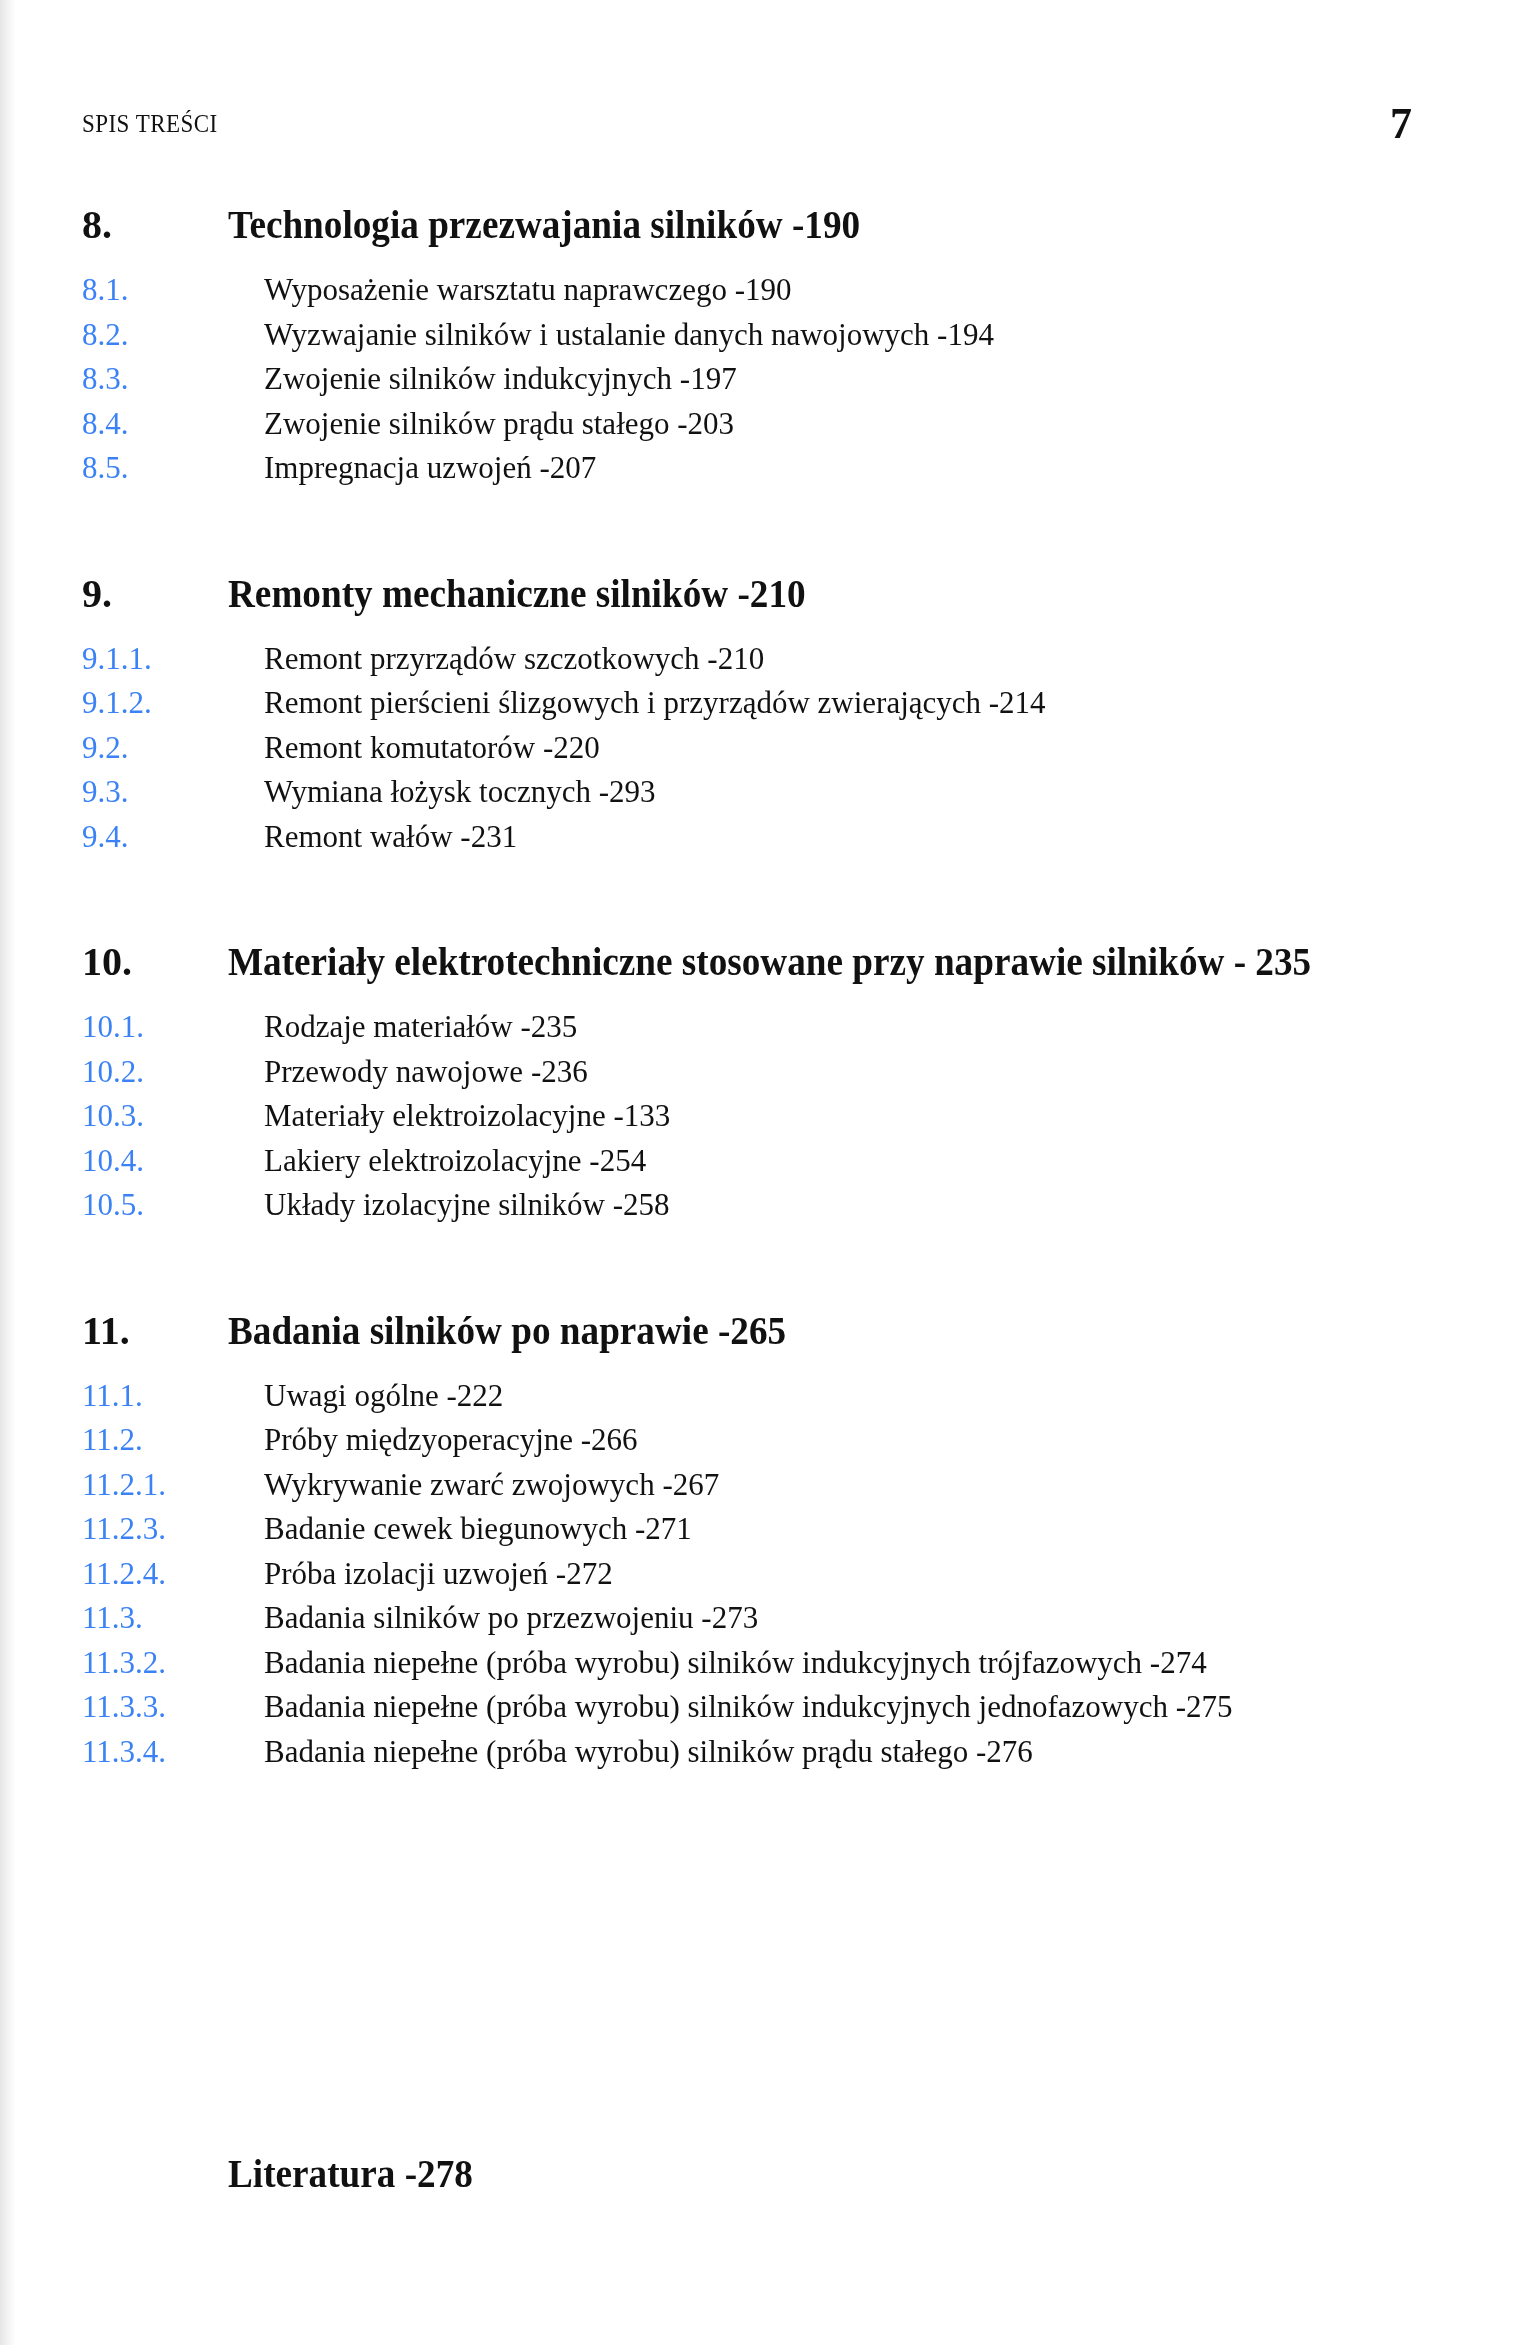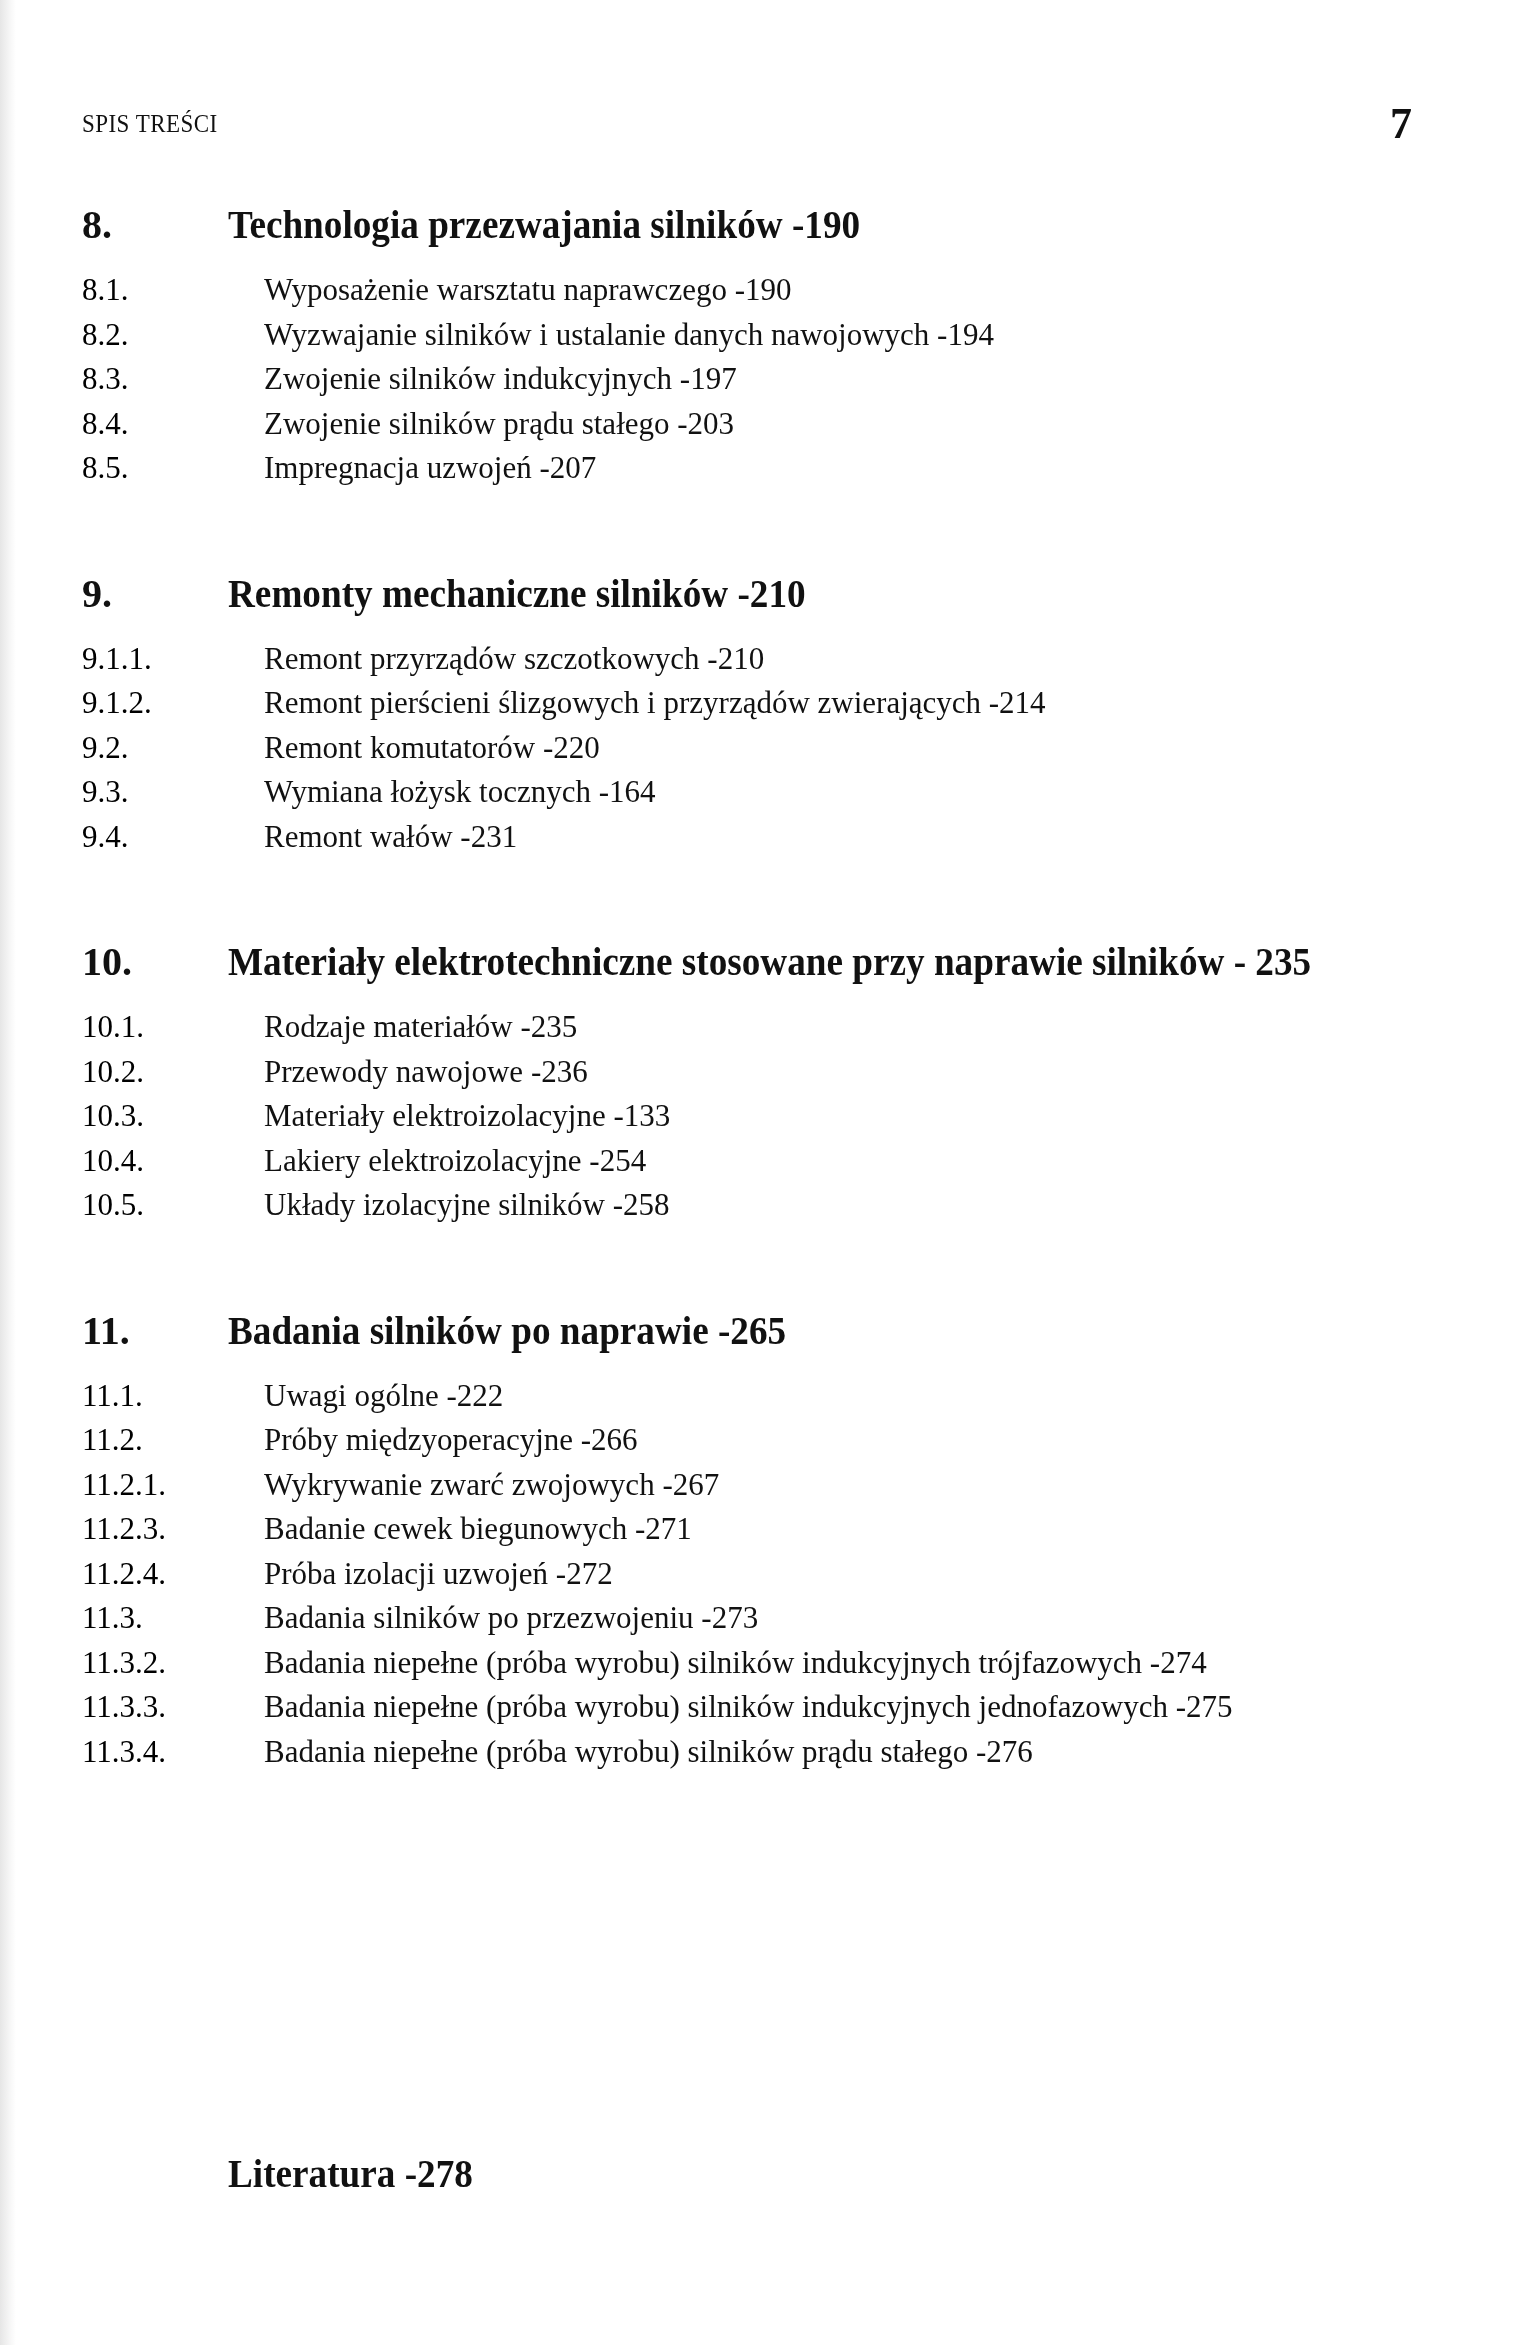--- a/index.html
+++ b/index.html
@@ -11,21 +11,21 @@
     .edge { position: absolute; left: 0; top: 0; width: 16px; height: 2345px;
       background: linear-gradient(to right, #e6e6e6, #f6f6f6 60%, #ffffff); }
     .running-head { position: absolute; left: 82px; top: 110px; font-size: 25px; letter-spacing: 0.5px; transform: scaleX(0.92); transform-origin: left; }
     .page-number { position: absolute; left: 1390px; top: 98px; font-size: 44px; font-weight: bold; }
     .toc { position: absolute; left: 82px; top: 200px; width: 1370px; }
     .chapter { margin-bottom: 78px; }
     .chapter-head { display: flex; font-weight: bold; font-size: 40px; line-height: 50px; margin-bottom: 18px; }
     .chapter-head .num { width: 146px; flex: none; }
     .chapter-head .title { flex: 1; transform: scaleX(0.93); transform-origin: left; }
     .entry { display: flex; font-size: 31px; line-height: 44.5px; }
-    .entry .num { width: 146px; flex: none; color: #000000; }
+    .entry .num { width: 146px; flex: none; color: #3b82f6; }
     .entry .title { flex: 1; margin-left: 36px; }
     .literature { position: absolute; left: 228px; top: 2150px; font-size: 40px; font-weight: bold; transform: scaleX(0.93); transform-origin: left; }
   </style>
 </head>
 <body>
 
 <div class="edge"></div>
 <div class="running-head">SPIS TREŚCI</div>
 <div class="page-number">7</div>
 
@@ -68,21 +68,21 @@
       <div class="entry">
         <span class="num">9.1.2.</span>
         <span class="title">Remont pierścieni ślizgowych i przyrządów zwierających -214</span>
       </div>
       <div class="entry">
         <span class="num">9.2.</span>
         <span class="title">Remont komutatorów -220</span>
       </div>
       <div class="entry">
         <span class="num">9.3.</span>
-        <span class="title">Wymiana łożysk tocznych -164</span>
+        <span class="title">Wymiana łożysk tocznych -293</span>
       </div>
       <div class="entry">
         <span class="num">9.4.</span>
         <span class="title">Remont wałów -231</span>
       </div>
     </div>
     <div class="chapter">
       <div class="chapter-head">
         <span class="num">10.</span>
         <span class="title">Materiały elektrotechniczne stosowane przy naprawie silników - 235</span>

